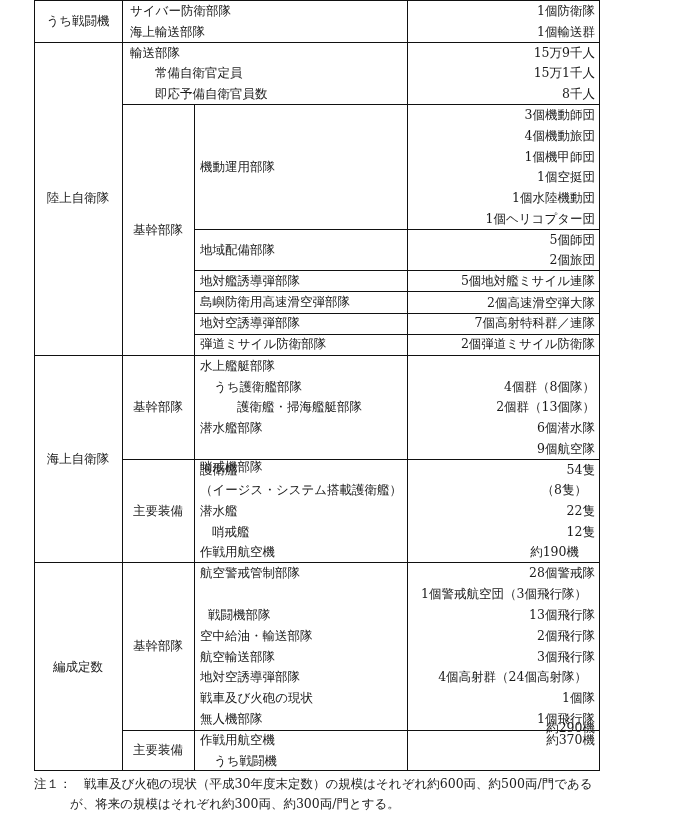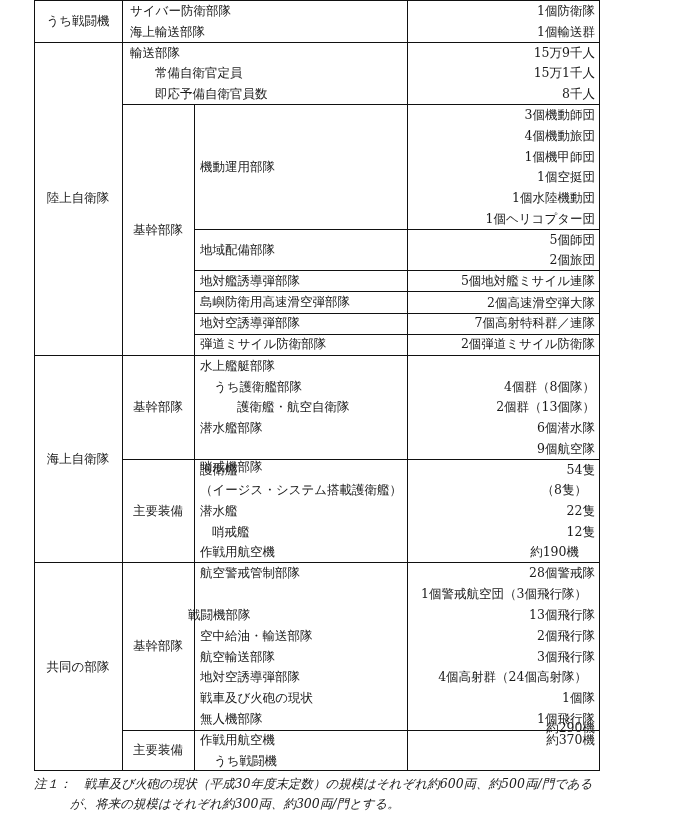--- a/index.html
+++ b/index.html
@@ -5,21 +5,21 @@
   html, body { margin:0; padding:0; background:#ffffff; }
   body { width:683px; height:816px; position:relative; overflow:hidden;
          font-family:"DejaVu Serif","Liberation Serif",serif; color:#1a1a1a; font-size:12.5px; }
   #tbl { position:absolute; left:34px; top:0px; width:566px; height:771px;
          border:1.3px solid #111; box-sizing:border-box; }
   .hl { position:absolute; height:0; border-top:1.3px solid #111; }
   .vl { position:absolute; width:0; border-left:1.3px solid #111; }
   .t { position:absolute; white-space:nowrap; line-height:20.8px; height:20.8px; }
   .r { text-align:right; }
   .c { text-align:center; }
-  .note { position:absolute; left:34px; font-size:12.5px; line-height:20px; white-space:nowrap;font-style:italic; }
+  .note { position:absolute; left:34px; font-size:12.5px; line-height:20px; white-space:nowrap; }
 </style>
 </head>
 <body>
 
 <div id="tbl"></div>
 
 <div class="hl" style="left:34px;width:566px;top:42px"></div>
 <div class="hl" style="left:122px;width:478px;top:104px"></div>
 <div class="hl" style="left:194px;width:406px;top:229px"></div>
 <div class="hl" style="left:194px;width:406px;top:270px"></div>
@@ -70,45 +70,45 @@
 <div class="t" style="left:200px;top:313px">地対空誘導弾部隊</div>
 <div class="t r" style="right:88px;top:313px">7個高射特科群／連隊</div>
 <div class="t" style="left:200px;top:334px">弾道ミサイル防衛部隊</div>
 <div class="t r" style="right:88px;top:334px">2個弾道ミサイル防衛隊</div>
 
 <div class="t c" style="left:34px;width:88px;top:449px">海上自衛隊</div>
 <div class="t c" style="left:122px;width:72px;top:397px">基幹部隊</div>
 <div class="t" style="left:200px;top:356px">水上艦艇部隊</div>
 <div class="t" style="left:214px;top:377px">うち護衛艦部隊</div>
 <div class="t r" style="right:88px;top:377px">4個群（8個隊）</div>
-<div class="t" style="left:237px;top:397px">護衛艦・航空自衛隊</div>
+<div class="t" style="left:237px;top:397px">護衛艦・掃海艦艇部隊</div>
 <div class="t r" style="right:88px;top:397px">2個群（13個隊）</div>
 <div class="t" style="left:200px;top:418px">潜水艦部隊</div>
 <div class="t r" style="right:88px;top:418px">6個潜水隊</div>
 <div class="t" style="left:200px;top:457px">哨戒機部隊</div>
 <div class="t r" style="right:88px;top:439px">9個航空隊</div>
 
 <div class="t c" style="left:122px;width:72px;top:501px">主要装備</div>
 <div class="t" style="left:200px;top:460px">護衛艦</div>
 <div class="t r" style="right:88px;top:460px">54隻</div>
 <div class="t" style="left:200px;top:480px">（イージス・システム搭載護衛艦）</div>
 <div class="t r" style="right:96px;top:480px">（8隻）</div>
 <div class="t" style="left:200px;top:501px">潜水艦</div>
 <div class="t r" style="right:88px;top:501px">22隻</div>
 <div class="t" style="left:212px;top:522px">哨戒艦</div>
 <div class="t r" style="right:88px;top:522px">12隻</div>
 <div class="t" style="left:200px;top:542px">作戦用航空機</div>
 <div class="t r" style="right:104px;top:542px">約190機</div>
 
-<div class="t c" style="left:34px;width:88px;top:657px">共同の部隊</div>
+<div class="t c" style="left:34px;width:88px;top:657px">編成定数</div>
 <div class="t c" style="left:122px;width:72px;top:636px">基幹部隊</div>
 <div class="t" style="left:200px;top:563px">航空警戒管制部隊</div>
 <div class="t r" style="right:88px;top:563px">28個警戒隊</div>
 <div class="t r" style="right:96px;top:584px">1個警戒航空団（3個飛行隊）</div>
-<div class="t" style="left:188px;top:605px">戦闘機部隊</div>
+<div class="t" style="left:208px;top:605px">戦闘機部隊</div>
 <div class="t r" style="right:88px;top:605px">13個飛行隊</div>
 <div class="t" style="left:200px;top:626px">空中給油・輸送部隊</div>
 <div class="t r" style="right:88px;top:626px">2個飛行隊</div>
 <div class="t" style="left:200px;top:647px">航空輸送部隊</div>
 <div class="t r" style="right:88px;top:647px">3個飛行隊</div>
 <div class="t" style="left:200px;top:667px">地対空誘導弾部隊</div>
 <div class="t r" style="right:96px;top:667px">4個高射群（24個高射隊）</div>
 <div class="t" style="left:200px;top:688px">戦車及び火砲の現状</div>
 <div class="t r" style="right:88px;top:688px">1個隊</div>
 <div class="t" style="left:200px;top:709px">無人機部隊</div>

